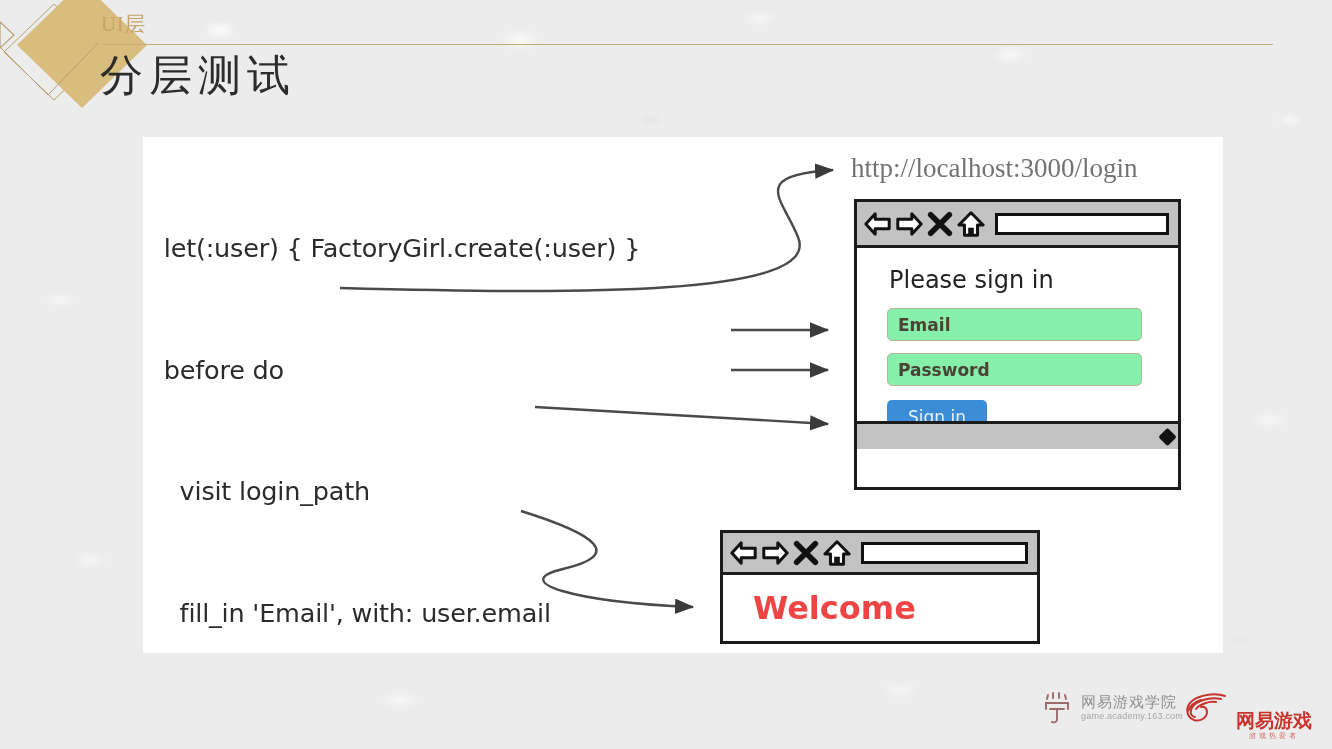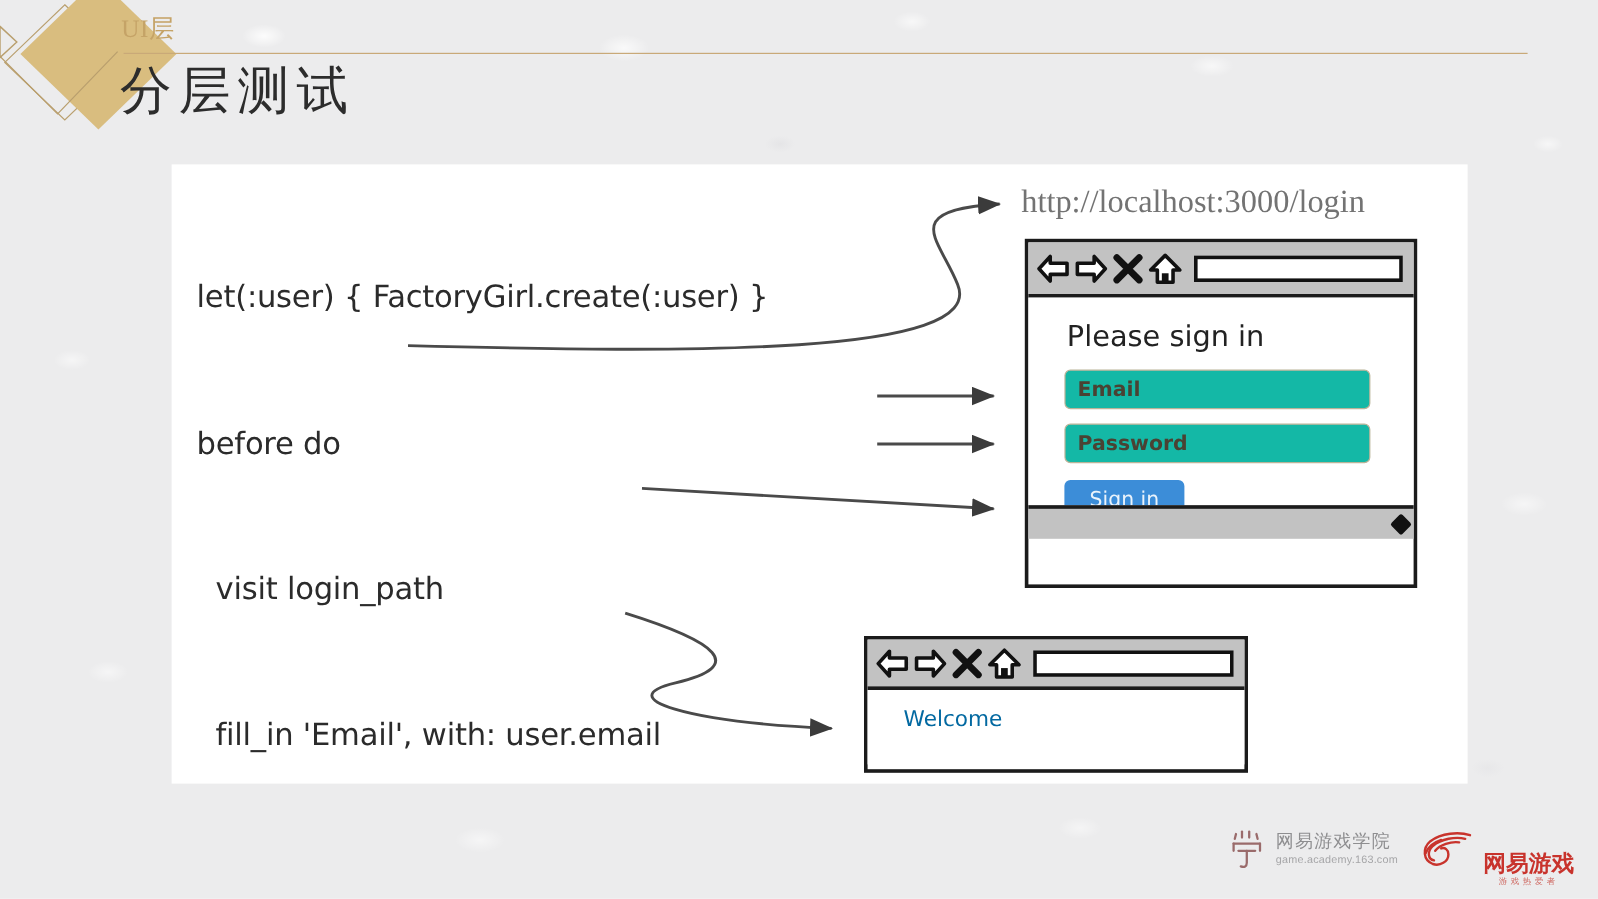--- a/index.html
+++ b/index.html
@@ -151,21 +151,21 @@
     left: 32px; top: 18px;
     font-size: 24px;
     color: #222;
     font-family: "DejaVu Sans", sans-serif;
   }
   .field {
     position: absolute;
     left: 30px;
     width: 255px;
     height: 33px;
-    background: #14b8a6;
+    background: #86efac;
     border: 1.5px solid #b9b398;
     border-radius: 5px;
     box-sizing: border-box;
     display: flex;
     align-items: center;
     padding-left: 10px;
     font-size: 17px;
     color: #4a4233;
     font-family: "DejaVu Sans", sans-serif;
     font-weight: bold;
@@ -189,32 +189,32 @@
     cursor: pointer;
   }
 
   
   #welcome-browser { left: 577px; top: 393px; width: 320px; height: 114px; }
   #welcome-browser .toolbar { height: 42px; }
   #welcome-browser .page { height: 62px; position: relative; }
   #welcome-text {
     position: absolute;
     left: 30px; top: 14px;
-    font-size: 18px;
-    color: #0369a1;
-    font-family: "DejaVu Sans", sans-serif;
+    font-size: 32px;
+    color: #ef4444;
+    font-family: "DejaVu Sans", sans-serif;
+    font-weight: bold;
   }
 
   
   #footer-logos {
     position: absolute;
     right: 20px; bottom: 8px;
     display: flex;
     align-items: center;
-    gap: 18px;
     z-index: 5;
     justify-content: flex-end;
   }
   .logo-group { display: flex; align-items: center; gap: 9px; }
   .logo-text-cn {
     font-size: 15px;
     color: #8e8e90;
     letter-spacing: 1px;
     line-height: 17px;
     font-family: "Liberation Sans", sans-serif;

